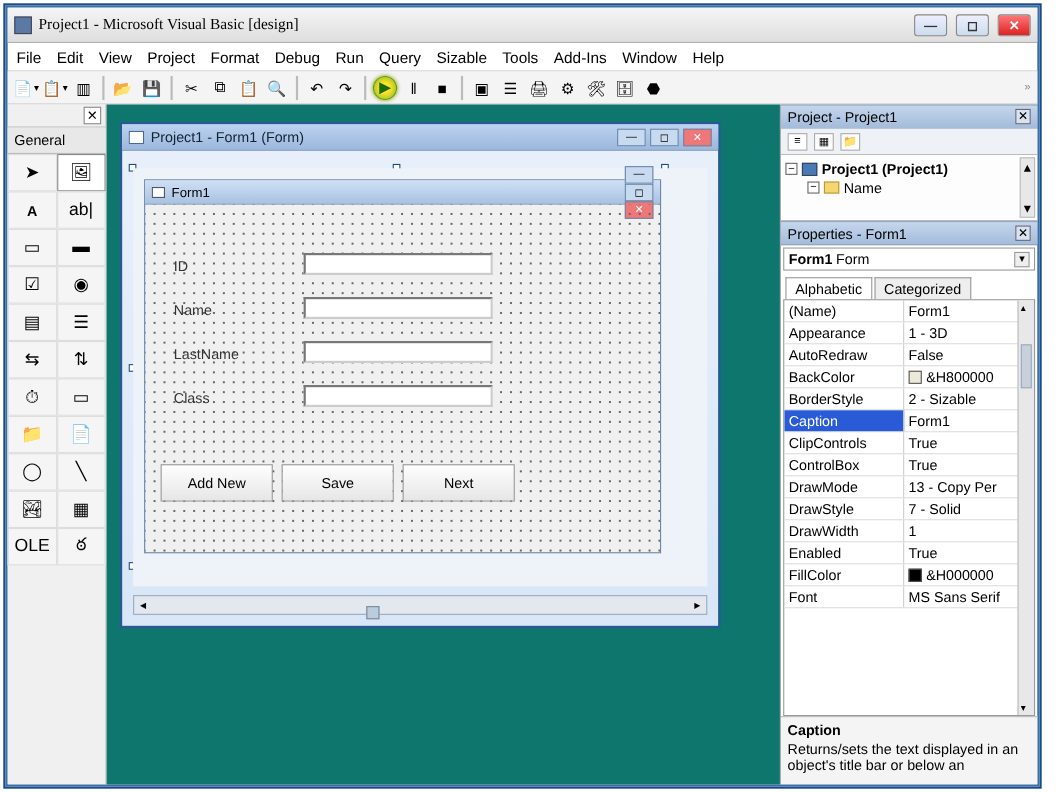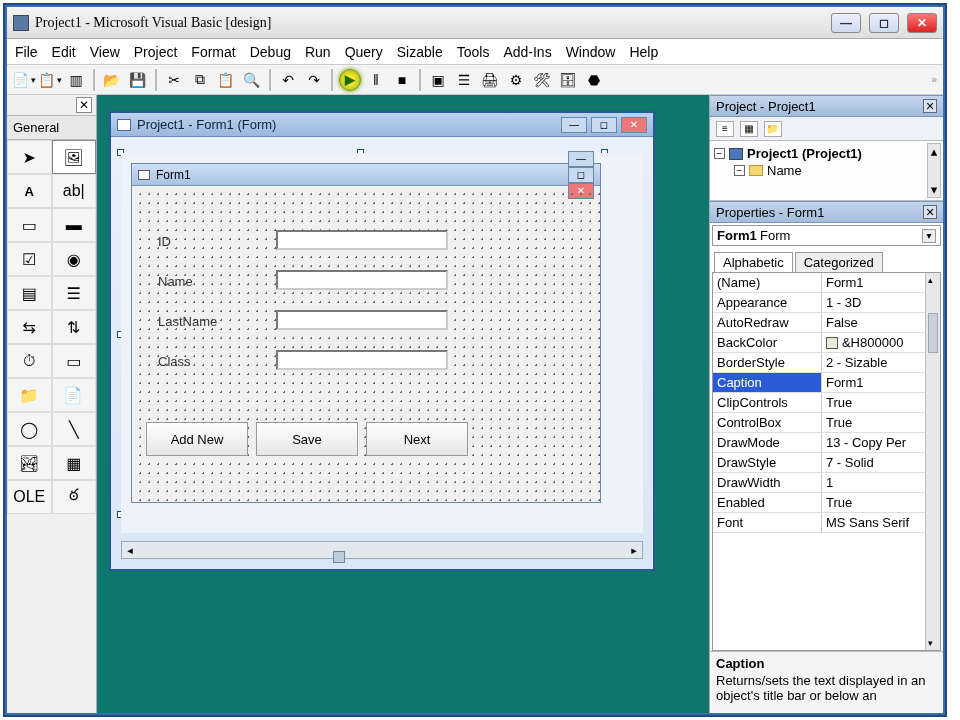--- a/index.html
+++ b/index.html
@@ -372,20 +372,27 @@
               <span>1</span>
             </div>
           </div>
           <div class="prop-row">
             <div class="pname">Enabled</div>
             <div class="pval">
               <span>True</span>
             </div>
           </div>
           <div class="prop-row">
+            <div class="pname">FillColor</div>
+            <div class="pval">
+              <span class="color-swatch" style="background: rgb(0, 0, 0);"></span>
+              <span>&amp;H000000</span>
+            </div>
+          </div>
+          <div class="prop-row">
             <div class="pname">Font</div>
             <div class="pval">
               <span>MS Sans Serif</span>
             </div>
           </div>
           <div class="gridscroll">
             <div class="thumb"></div>
           </div>
       </div>
       <div class="prop-desc">

